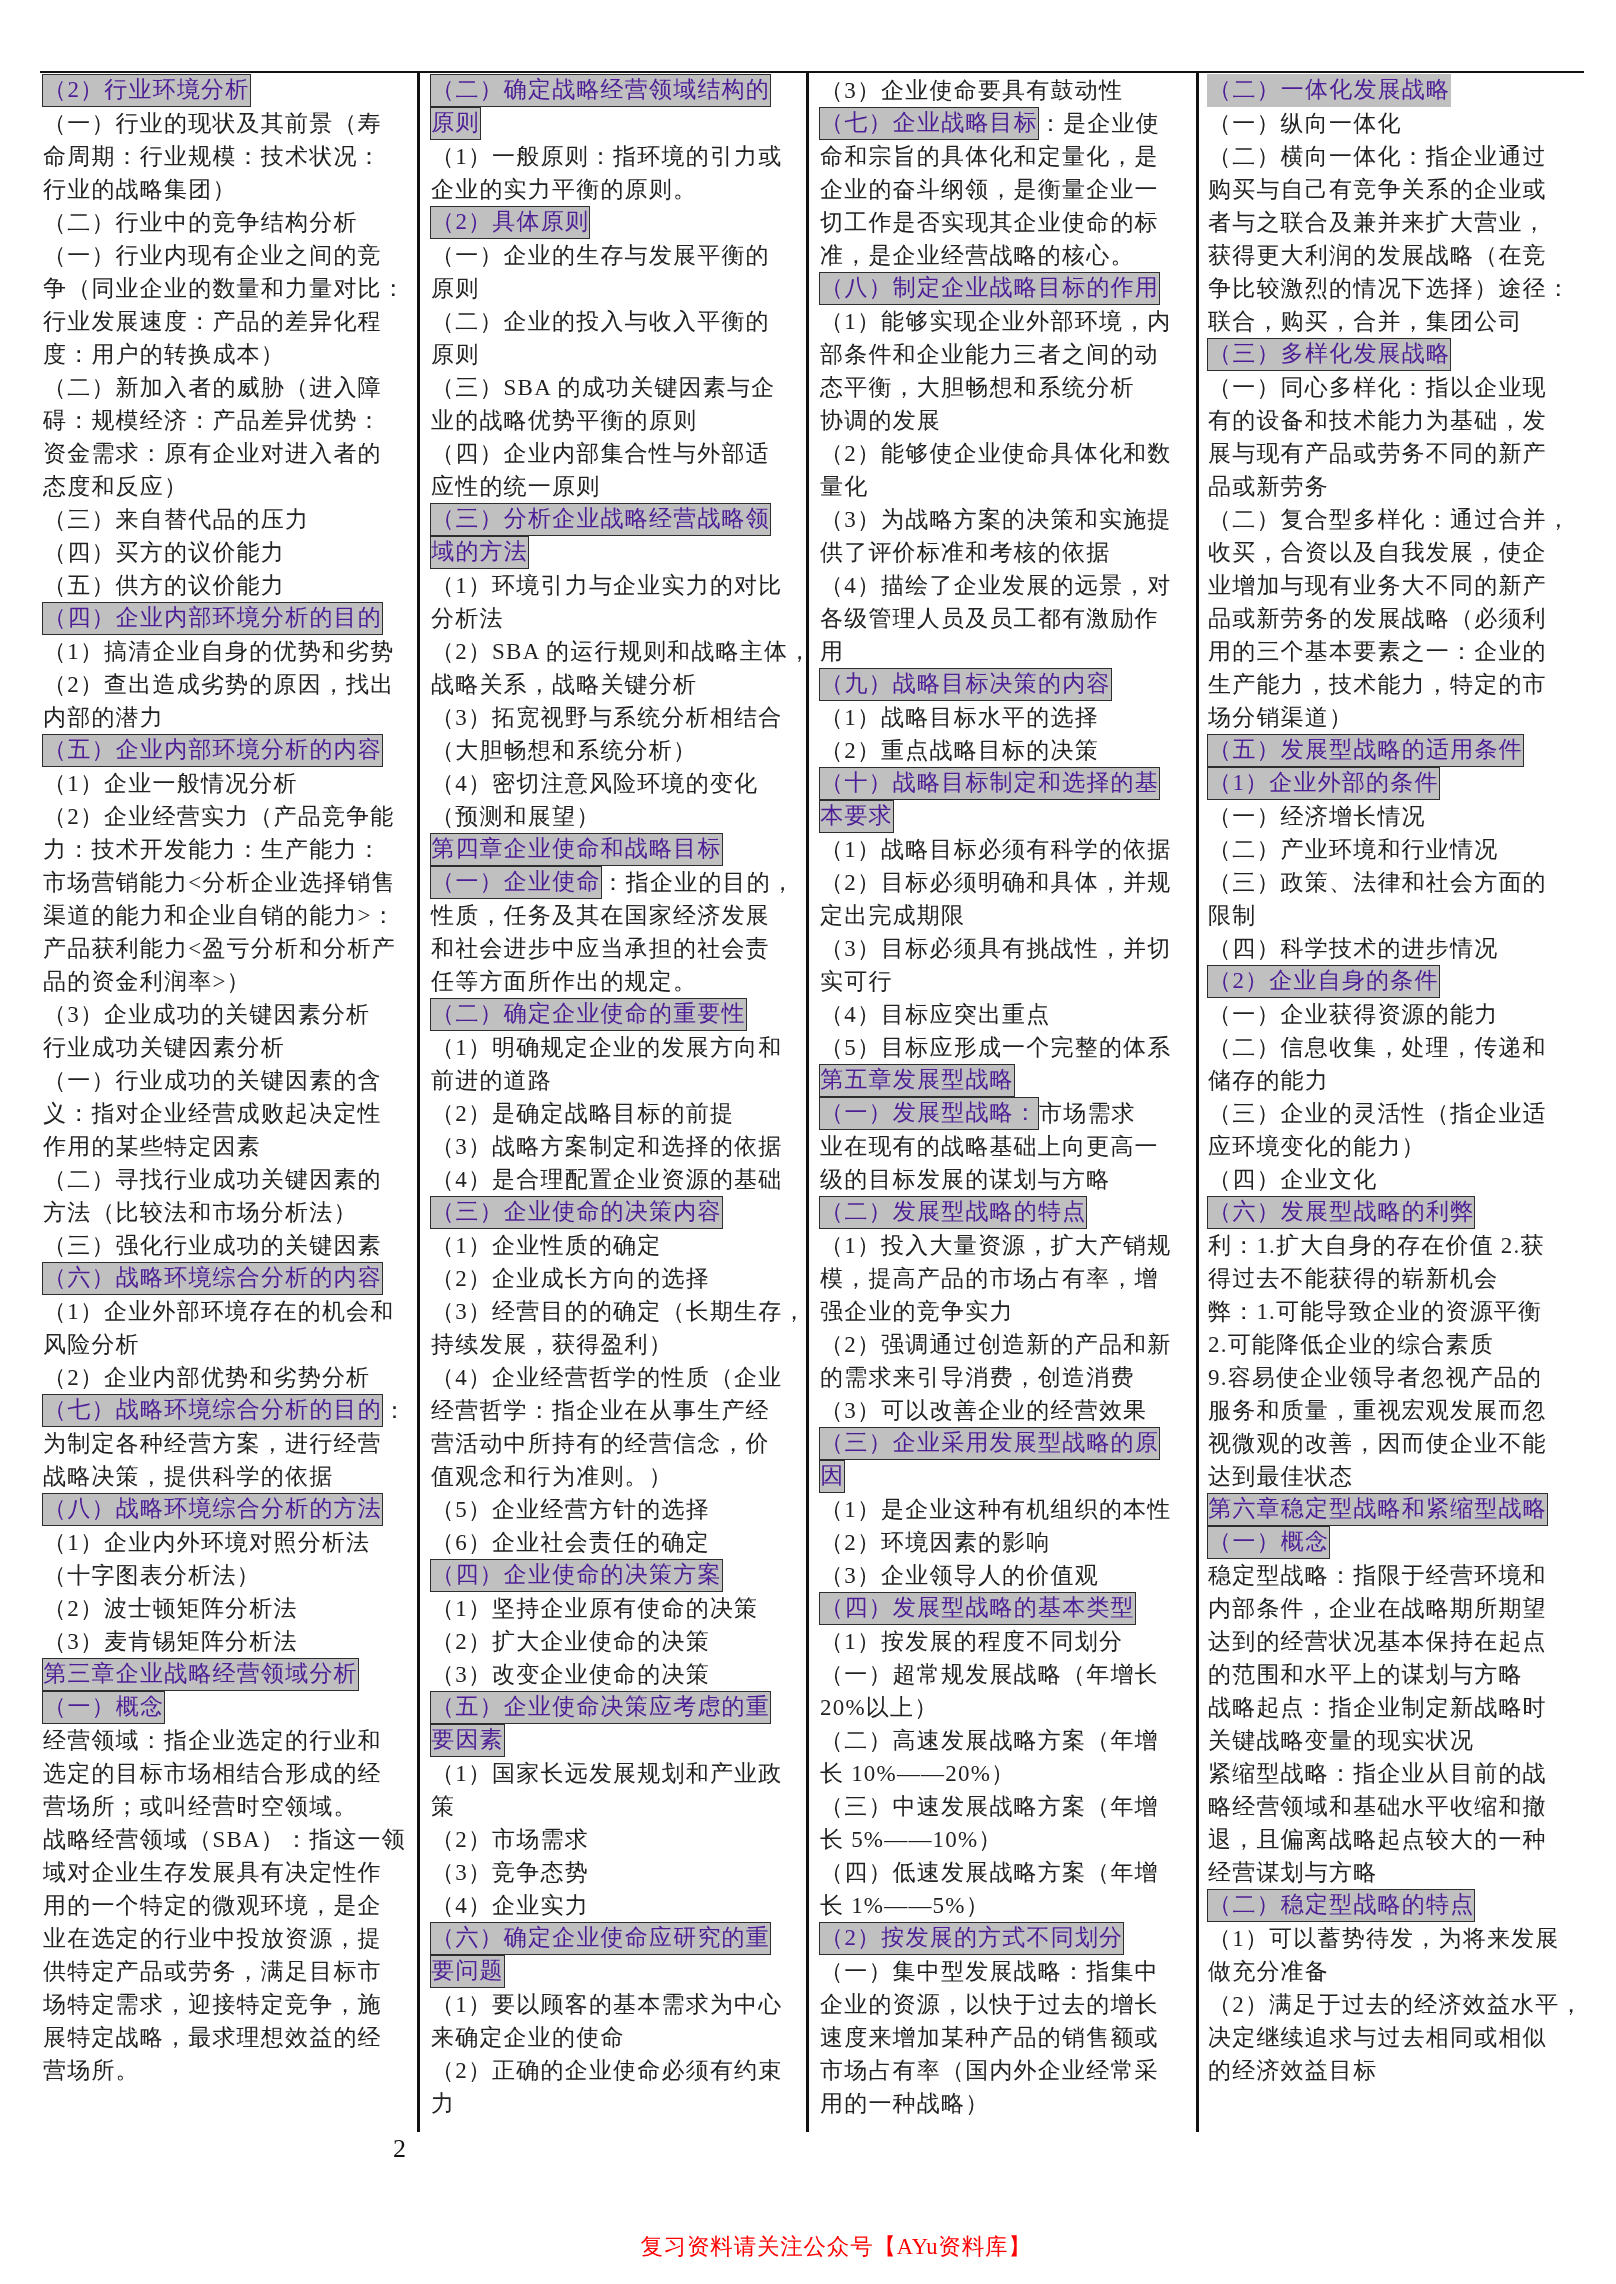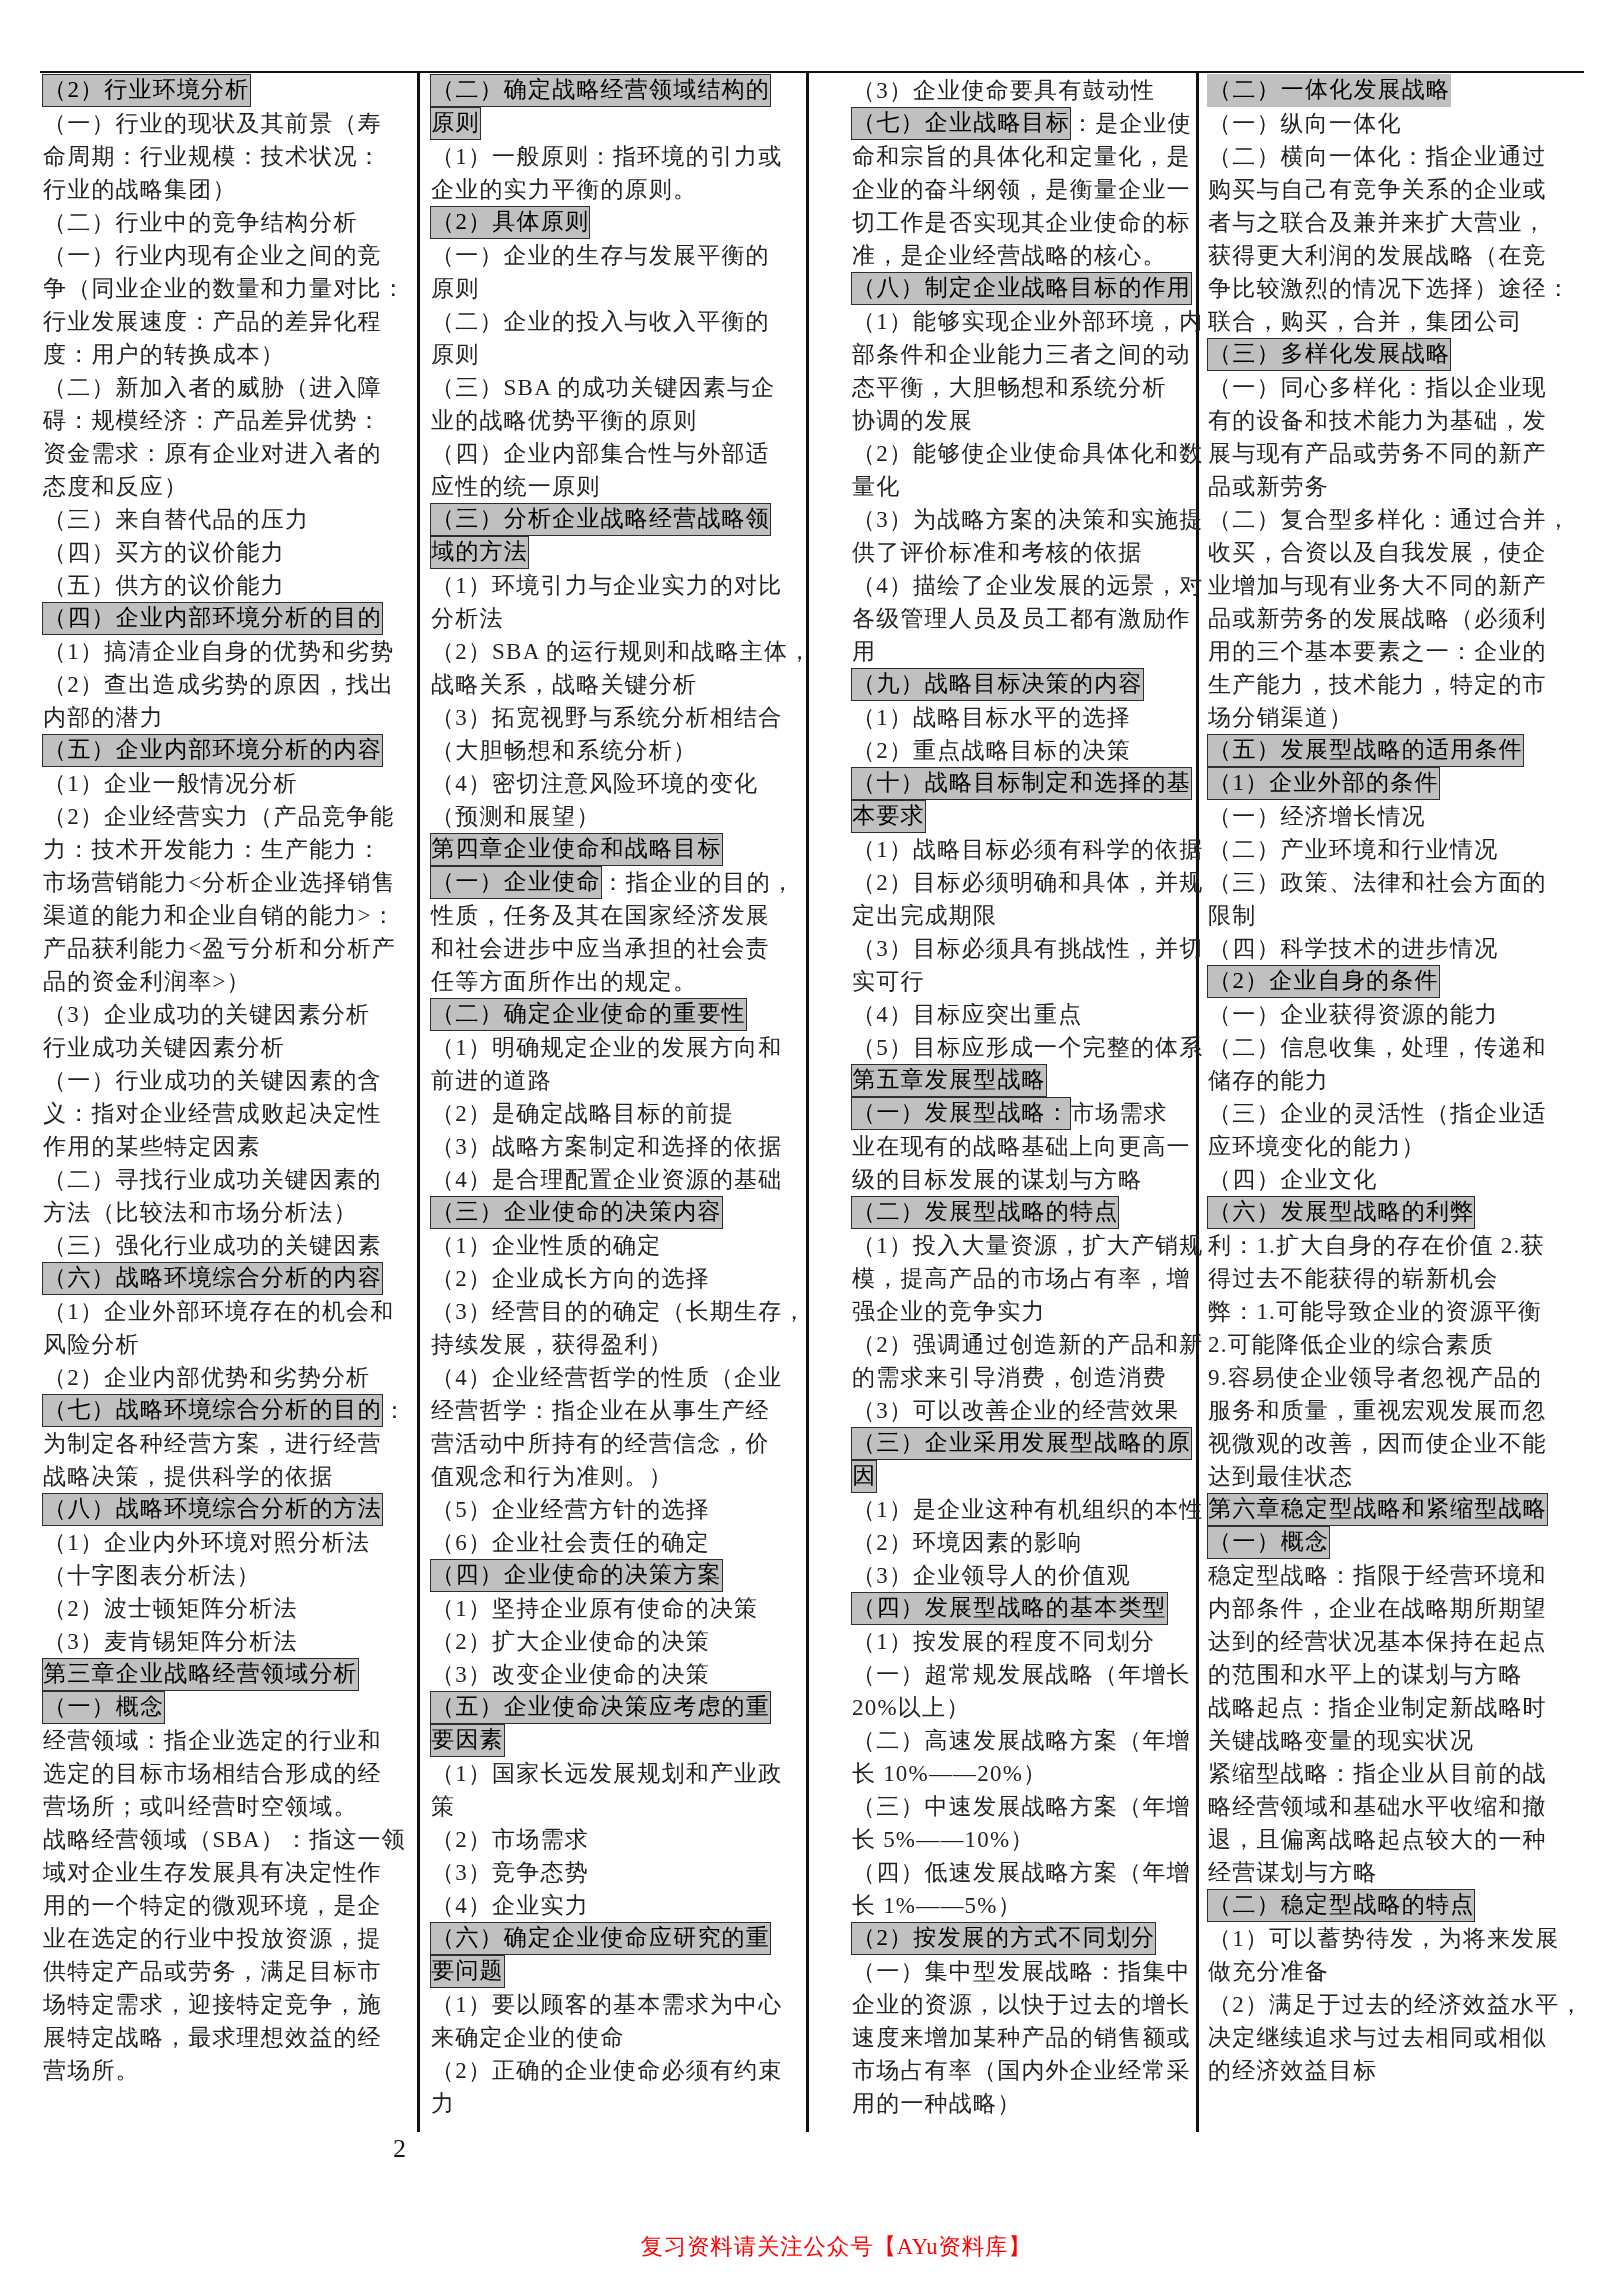--- a/index.html
+++ b/index.html
@@ -5,29 +5,29 @@
     html, body { margin: 0; padding: 0; background: #ffffff; }
     .page {
       position: relative; width: 1616px; height: 2284px; background: #ffffff; overflow: hidden;
       font-family: "Liberation Serif", "DejaVu Serif", serif; color: #222222;
     }
     .rule-top { position: absolute; left: 40px; top: 71px; width: 1544px; height: 2.3px; background: #111111; }
     .vrule { position: absolute; top: 71px; width: 3.1px; height: 2061px; background: #111111; }
     .col { position: absolute; top: 74px; }
     .c1 { left: 43px; width: 372px; }
     .c2 { left: 431px; width: 372px; }
-    .c3 { left: 820px; width: 372px; margin-left: 32px; }
+    .c3 { left: 820px; width: 372px; }
     .c4 { left: 1208px; width: 375px; }
     .ln {
       height: 33px; line-height: 33px; font-size: 23px; letter-spacing: 1.2px;
       white-space: pre; overflow: visible;
     }
     .hl {
       display: inline-block; box-sizing: border-box; height: 33px; line-height: 29.5px;
-      background: #c0c0c0; border: 1.6px solid #2d2d2d; vertical-align: top; color: #000000;
+      background: #c0c0c0; border: 1.6px solid #2d2d2d; vertical-align: top; color: #4c1d95;
       margin-left: -0.8px;
     }
     .hl.nb { border-color: #c0c0c0; }
     .pgnum { position: absolute; left: 393px; top: 2134px; font-size: 26px; color: #111111; }
     .footer {
       position: absolute; left: 0; top: 2231px; width: 1616px; text-align: center;
       font-size: 22.5px; color: #ff0000; letter-spacing: 0.8px; padding-left: 28px;
     }
   </style>
 </head>

